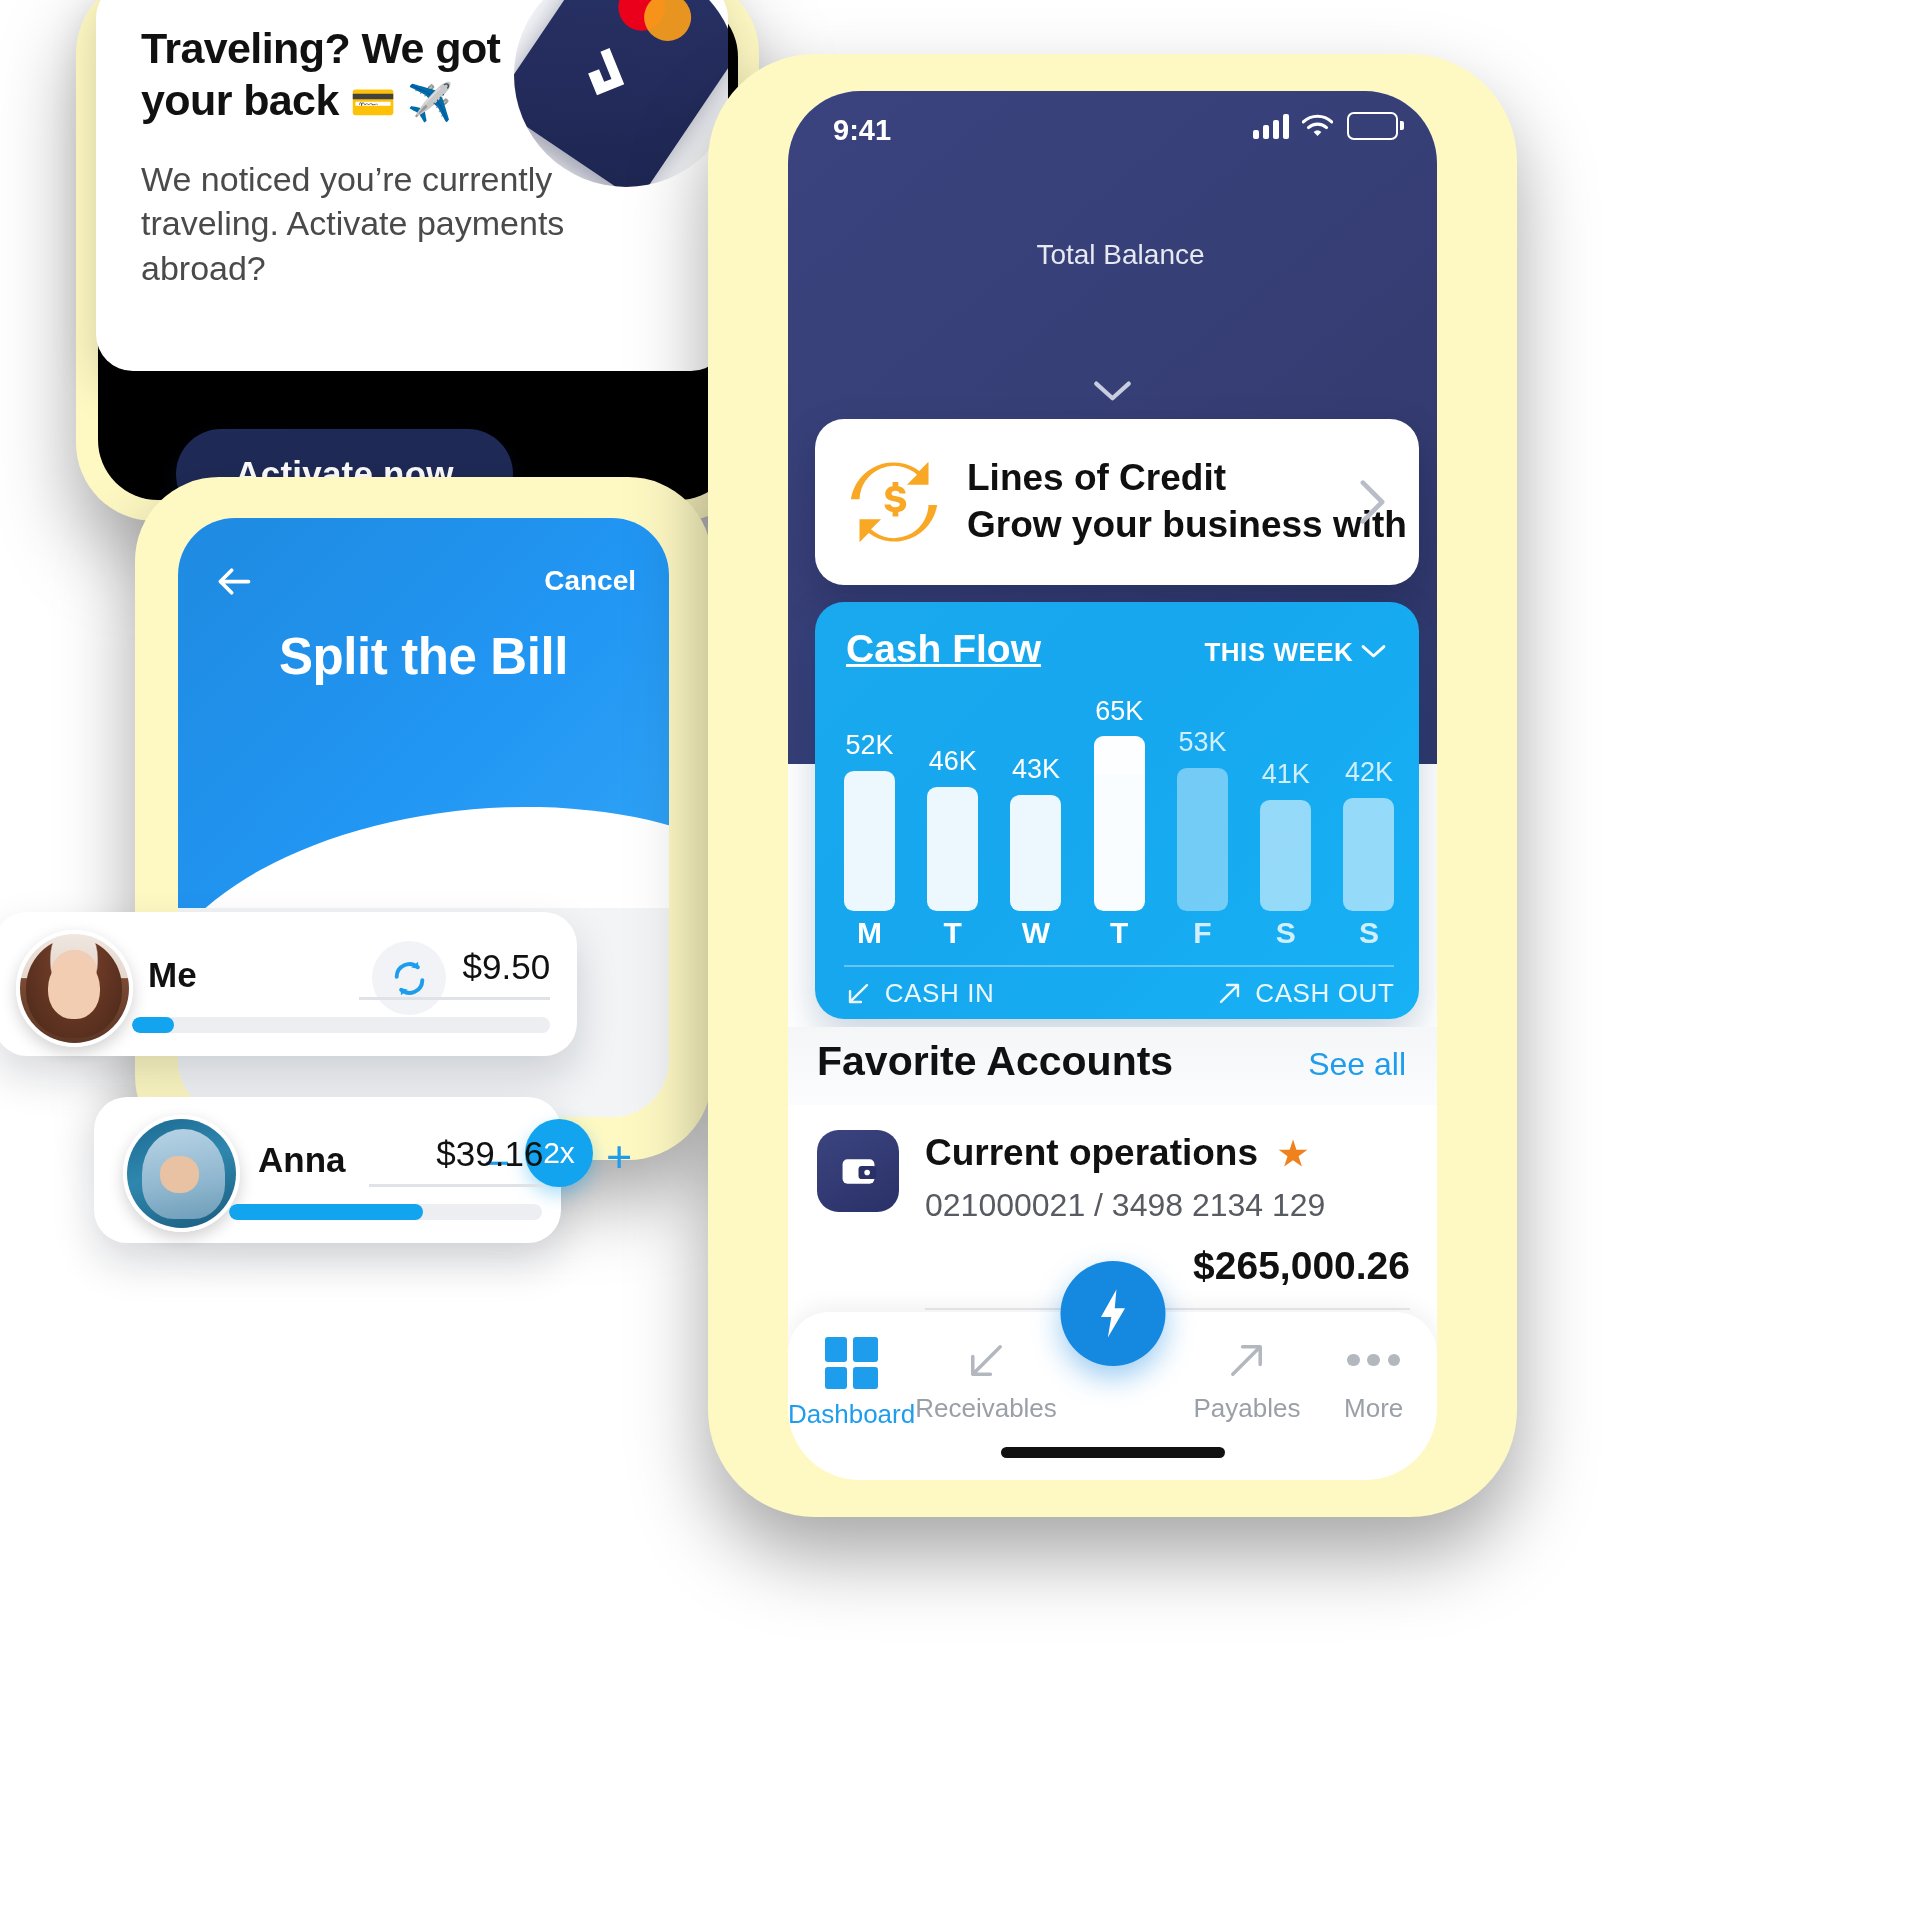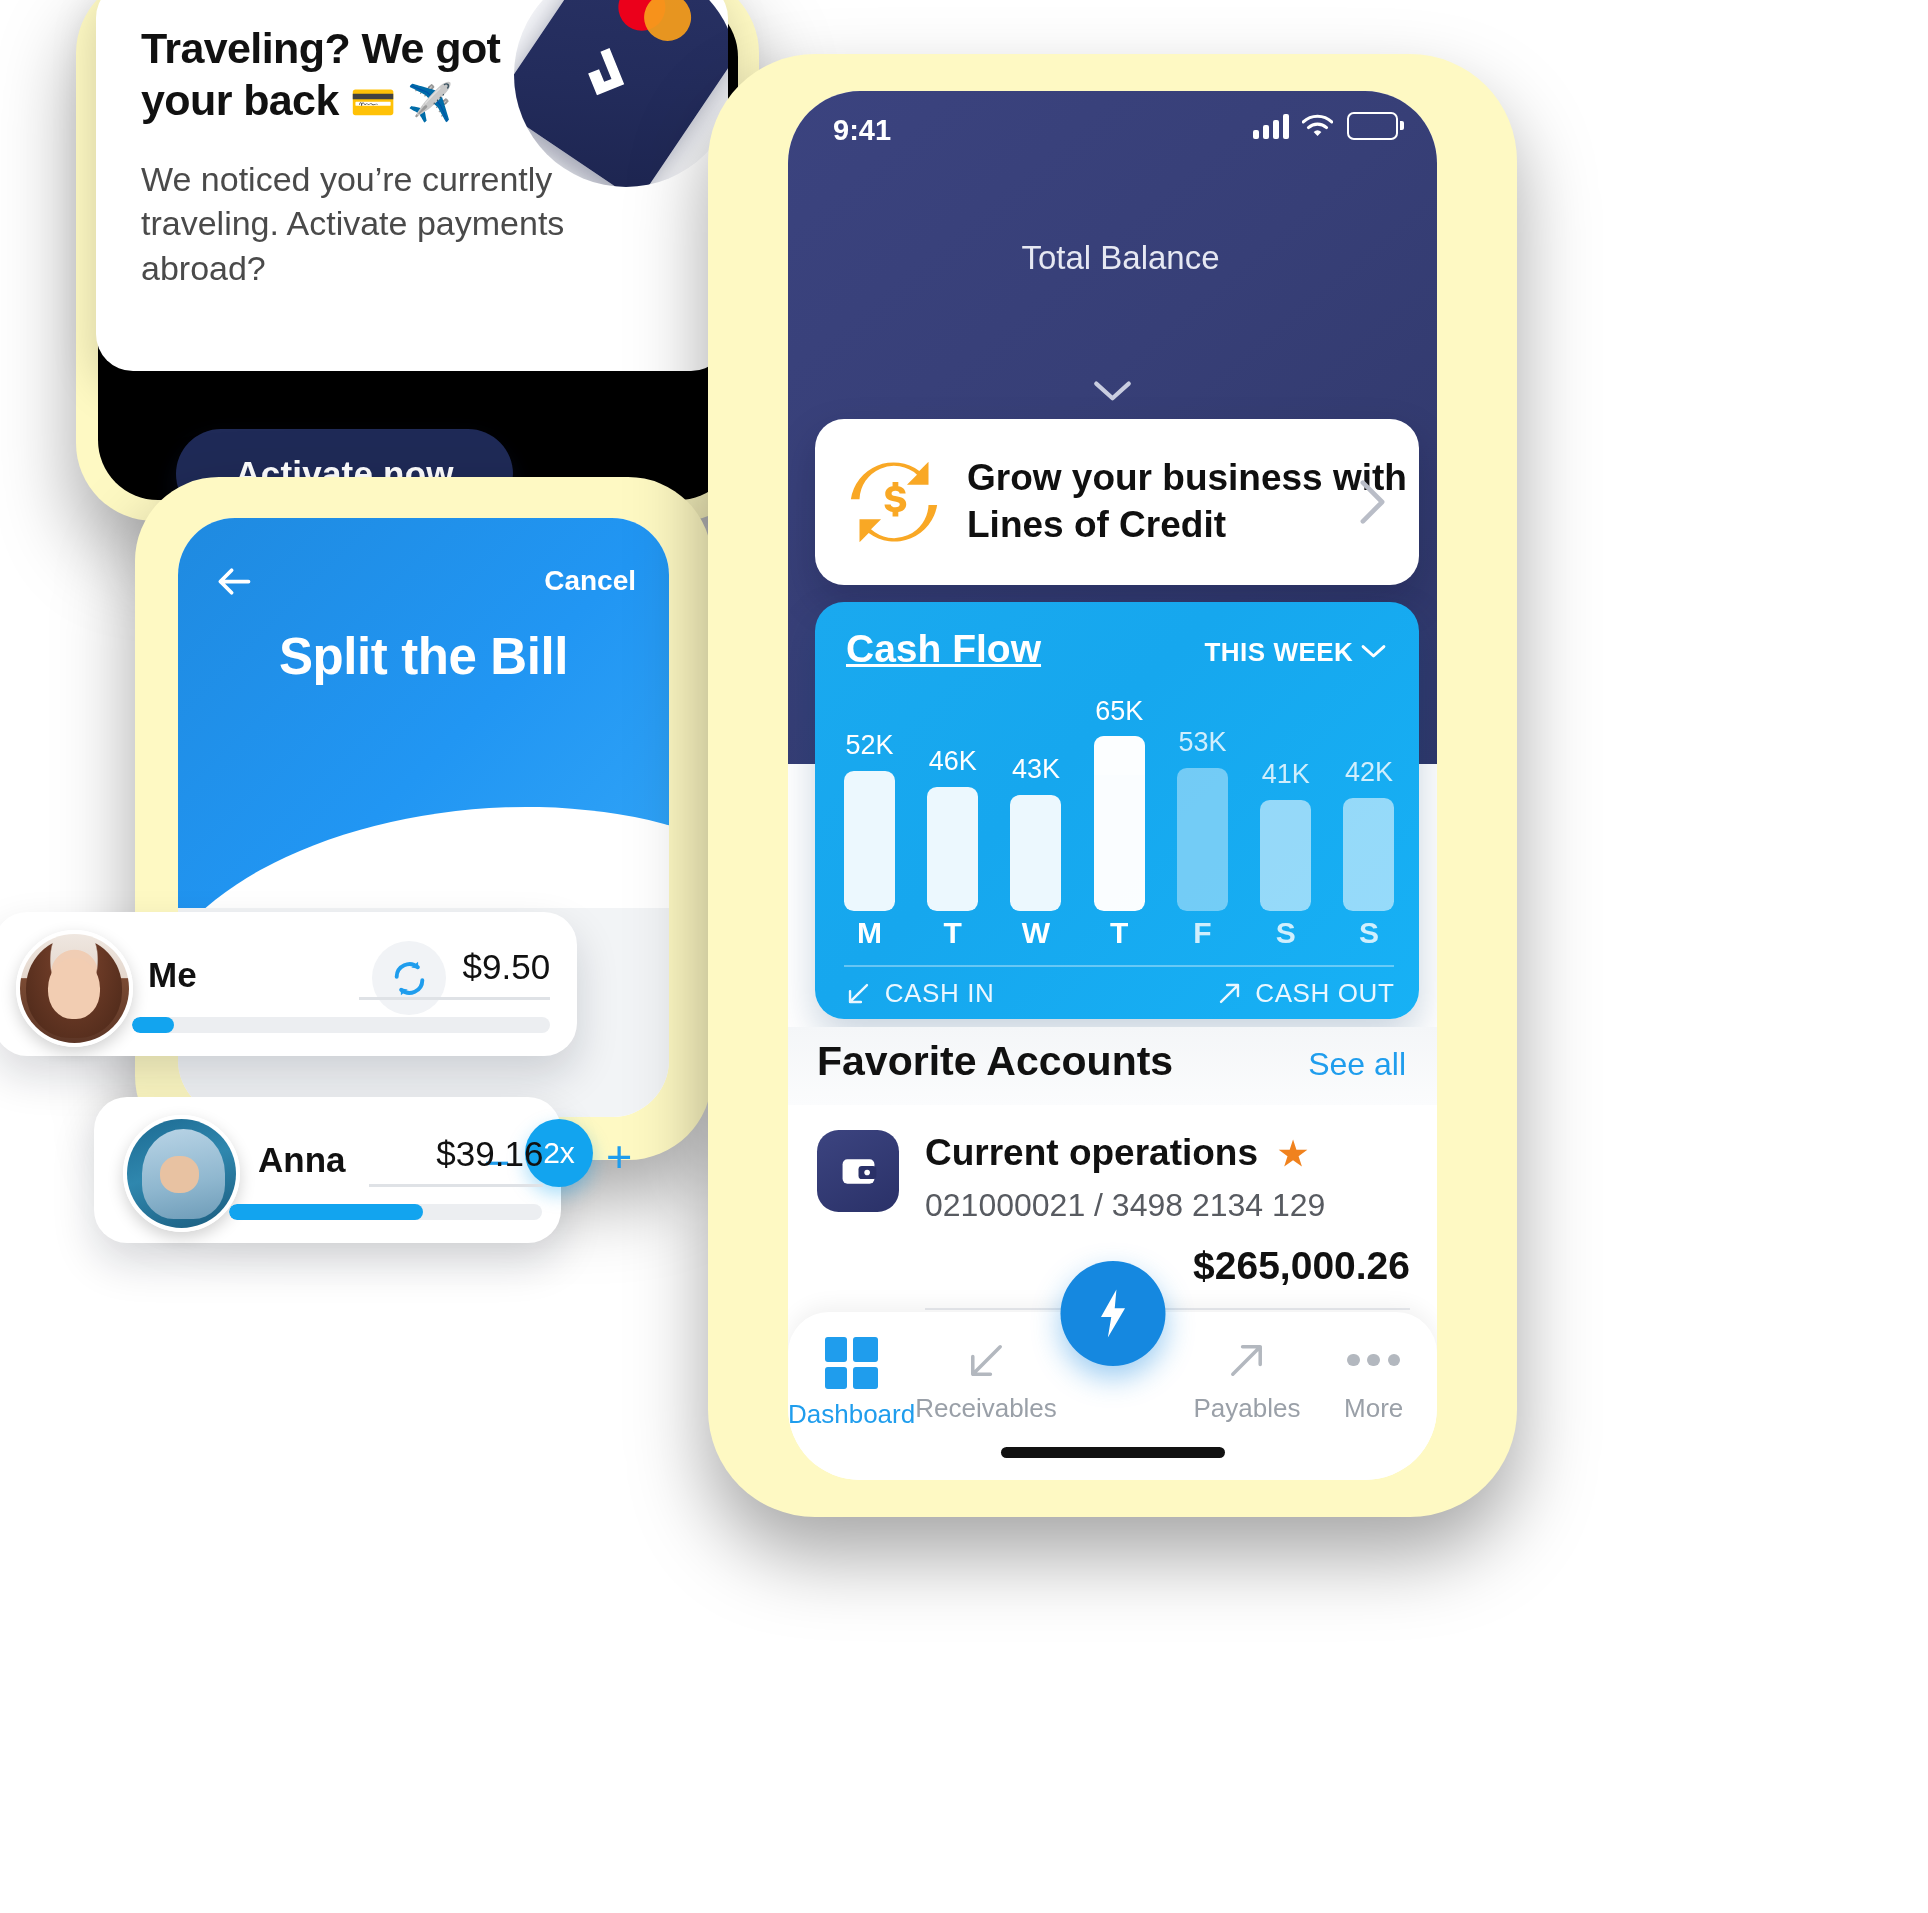--- a/index.html
+++ b/index.html
@@ -118,21 +118,21 @@
   .status .icons{position:absolute;right:39px;top:0;display:flex;align-items:center;gap:13.7px;}
   .sig{display:flex;align-items:flex-end;gap:3.9px;height:25px;}
   .sig i{display:block;width:5.9px;background:#fff;border-radius:2px;}
   .sig i:nth-child(1){height:8.8px;} .sig i:nth-child(2){height:13.7px;}
   .sig i:nth-child(3){height:18.5px;} .sig i:nth-child(4){height:24.4px;}
   .batt{width:47px;height:24.4px;border:2.9px solid #fff;border-radius:6.8px;position:relative;}
   .batt::after{content:"";position:absolute;right:-7.8px;top:6.8px;width:3.9px;height:8.8px;
     background:#fff;border-radius:0 2px 2px 0;}
 
   .bal-label{position:absolute;left:16px;right:0;top:148px;text-align:center;
-    font-size:33px;color:#e6e8f2;}
+    font-size:28px;color:#e6e8f2;}
   .bal-amount{position:absolute;left:0;right:0;top:197px;text-align:center;
     font-size:62px;font-weight:bold;color:#fff;letter-spacing:-0.8px;}
   .bal-amount sup{font-size:29px;top:-23.4px;position:relative;font-weight:bold;}
   .bal-chev{position:absolute;left:0;right:0;top:289px;text-align:center;color:#c9cde0;}
 
   .credit-card{position:absolute;left:27px;right:17.6px;top:328px;height:166px;
     background:#fff;border-radius:29px;box-shadow:0 17.6px 39px rgba(10,15,45,.22);
     display:flex;align-items:center;cursor:pointer;}
   .credit-icon{margin-left:33px;width:92px;height:92px;flex:0 0 92px;}
   .credit-text{margin-left:27px;font-size:37px;font-weight:bold;line-height:1.25;color:#101010;}
@@ -310,22 +310,22 @@
         </div>
       </div>
 
       <div class="credit-card">
         <svg class="credit-icon" viewBox="0 0 64 64">
           <path d="M8 30a24 24 0 0 1 40-17l-7 7H56V4l-6.4 6.4A30 30 0 0 0 2 30z" fill="#f9a825"></path>
           <path d="M56 34a24 24 0 0 1-40 17l7-7H8v16l6.4-6.4A30 30 0 0 0 62 34z" fill="#f9a825"></path>
           <path d="M31 18h4v3.1c2.9.4 4.9 2.2 5.1 4.9h-4.2c-.2-1.1-1.2-1.8-2.9-1.8-1.7 0-2.7.7-2.7 1.8 0 1 .7 1.5 2.6 1.9l2.4.5c3.6.8 5.2 2.4 5.2 5.2 0 3-2.2 5-5.5 5.4V42h-4v-3.1c-3.3-.4-5.4-2.3-5.6-5.2h4.3c.2 1.2 1.4 2 3.3 2 1.9 0 3-.8 3-1.9 0-1-.7-1.5-2.6-1.9l-2.5-.6c-3.4-.8-5-2.4-5-5.1 0-2.9 2.1-4.8 5.1-5.2z" fill="#f9a825"></path>
         </svg>
         <div class="credit-text">
+          <div>Lines of Credit</div>
           <div>Grow your business with</div>
-          <div>Lines of Credit</div>
         </div>
         <svg class="credit-chev" width="27" height="47" viewBox="0 0 14 24">
           <path d="M2 2l10 10L2 22" fill="none" stroke="#b9bdc7" stroke-width="2.4" stroke-linecap="round" stroke-linejoin="round"></path>
         </svg>
       </div>
 
       <div class="cashflow">
         <div class="cf-title">Cash Flow</div>
         <div class="cf-range">
           <span>THIS WEEK</span>

